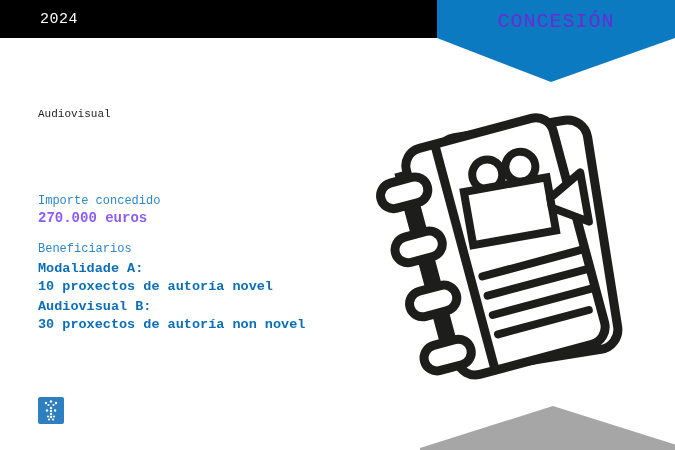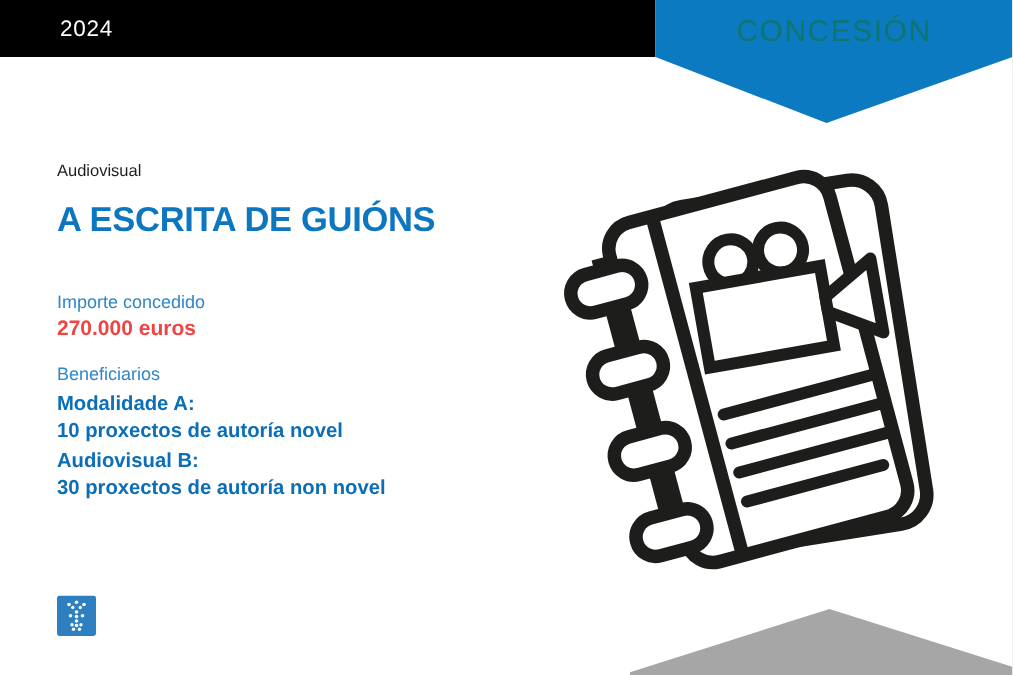--- a/index.html
+++ b/index.html
@@ -3,20 +3,21 @@
 <meta charset="utf-8">
 <style>
   * { margin: 0; padding: 0; box-sizing: border-box; }
   html, body { background: #e8e8e8; font-family: "Liberation Sans", sans-serif; }
   .canvas {
     position: relative;
     width: 675px;
     height: 450px;
     background: #ffffff;
     overflow: hidden;
+    font-family: Liberation Mono, monospace;
   }
 
   
   .topbar {
     position: absolute;
     left: 0; top: 0;
     width: 437px; height: 38px;
     background: #000000;
     display: flex; align-items: center;
   }
@@ -32,42 +33,42 @@
     position: absolute;
     left: 437px; top: 0;
     width: 238px; height: 82px;
   }
   .ribbon svg { position: absolute; left: 0; top: 0; }
   .ribbon .ribbon-label {
     position: absolute;
     left: 0; top: 0;
     width: 238px; height: 42px;
     display: flex; align-items: center; justify-content: center;
-    color: #0f766e;
+    color: #6d28d9;
     font-size: 20px;
     letter-spacing: 1px;
   }
 
   
   .content { position: absolute; left: 38px; top: 0; width: 340px; }
   .category {
     position: absolute; left: 0; top: 91px;
     font-size: 11px; color: #1d1d1b; margin-top: 17px;
   }
   .title {
     position: absolute; left: 0; top: 106px;
     font-size: 23px; font-weight: bold; color: #0d76c0;
     line-height: 27px; letter-spacing: -0.2px;
     width: 340px;
   }
   .field-label {
     font-size: 12px; color: #2e86c6; font-weight: normal;
   }
   .field-value {
-    font-size: 14px; font-weight: bold; color: #ef4444;
+    font-size: 14px; font-weight: bold; color: #8b5cf6;
   }
   .amount-label    { position: absolute; left: 0; top: 194px; }
   .amount-value    { position: absolute; left: 0; top: 210px; }
   .benef-label     { position: absolute; left: 0; top: 242px; }
   .modality-a      { position: absolute; left: 0; top: 260px; }
   .modality-b      { position: absolute; left: 0; top: 298px; }
   .modality .line {
     font-size: 13.5px; font-weight: bold; color: #0b6eb7; line-height: 18px;
     white-space: nowrap;
   }
@@ -107,21 +108,20 @@
     <svg width="238" height="82" viewBox="0 0 238 82" aria-hidden="true">
       <polygon points="0,0 238,0 238,38 114,82 0,38" fill="#0b7ac1"></polygon>
     </svg>
     <span class="ribbon-label">CONCESIÓN</span>
   </div>
 
   <div class="content">
     <div class="category">Audiovisual</div>
     <div class="title">
       <br>
-      <span>A ESCRITA DE GUIÓNS</span>
     </div>
 
     <div class="field-label amount-label">Importe concedido</div>
     <div class="field-value amount-value">270.000 euros</div>
 
     <div class="field-label benef-label">Beneficiarios</div>
 
     <div class="modality modality-a">
       <div class="line">Modalidade A:</div>
       <div class="line">10 proxectos de autoría novel</div>

